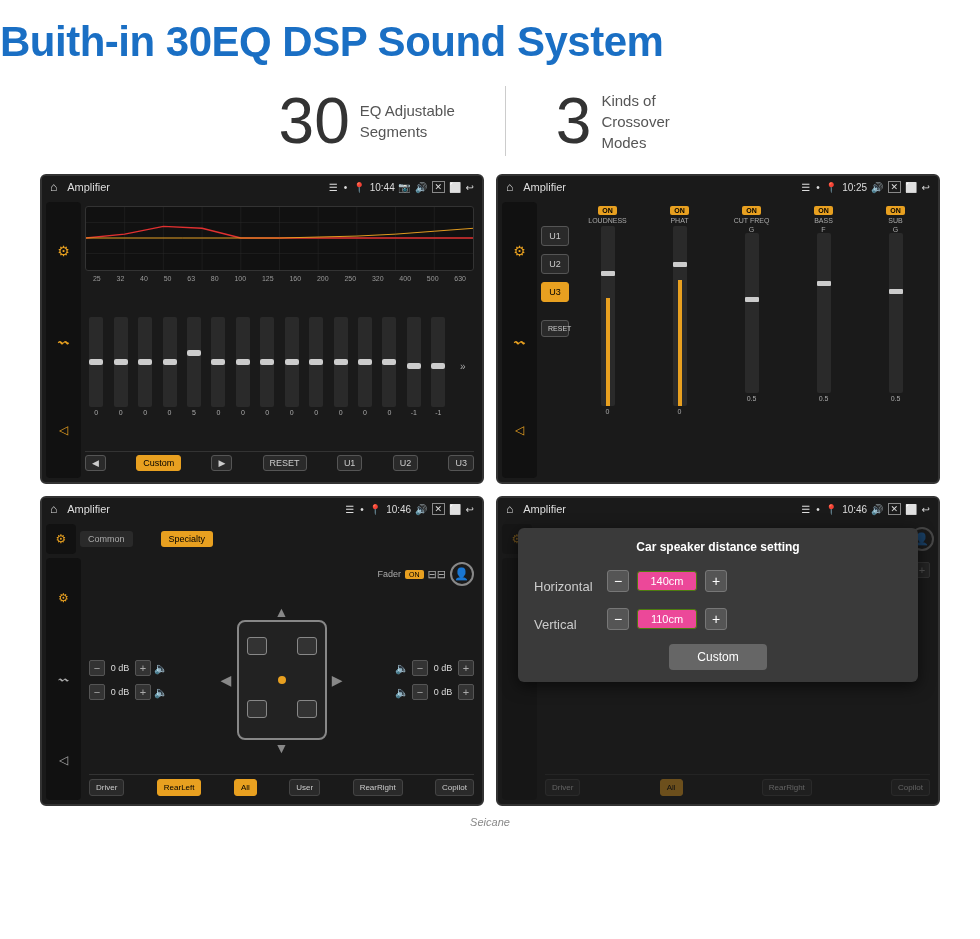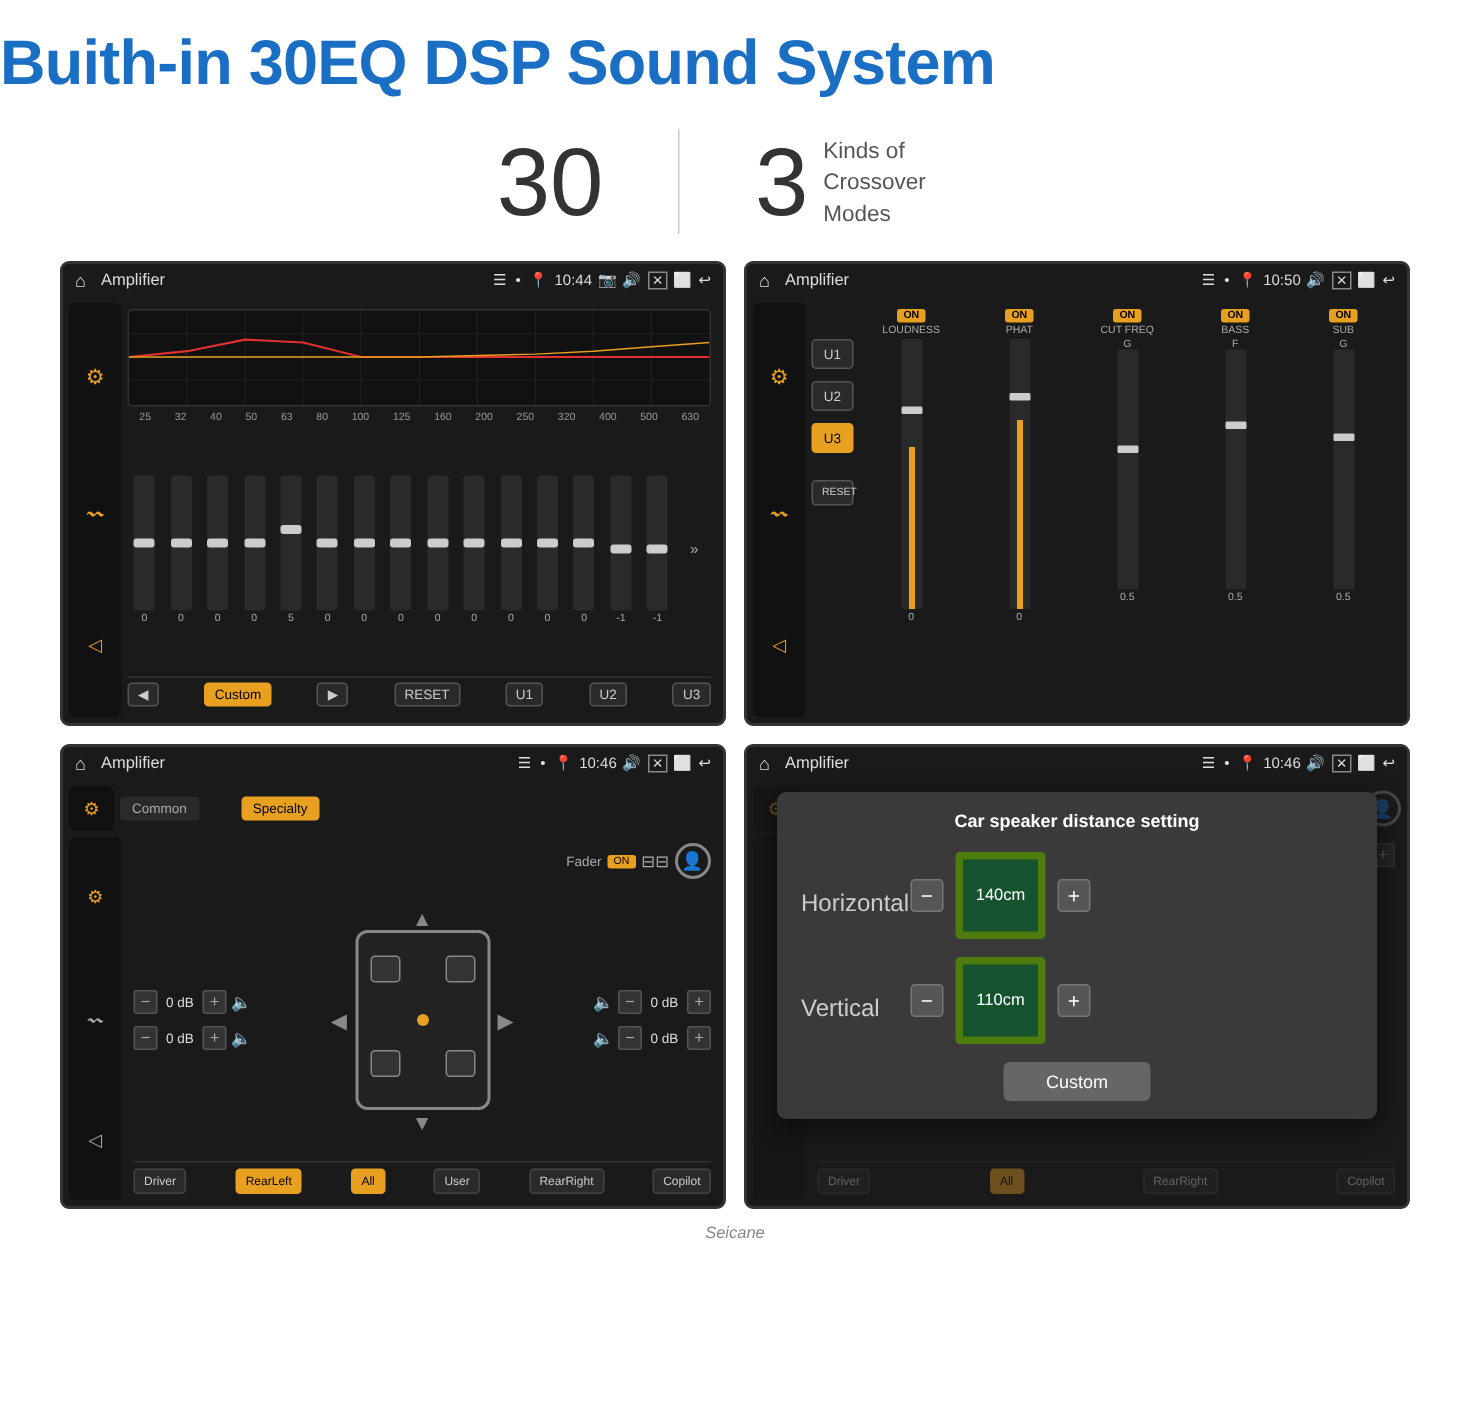--- a/index.html
+++ b/index.html
@@ -442,43 +442,43 @@
       font-weight: bold;
     }
     .dist-row {
       display: flex;
       align-items: center;
       gap: 8px;
       margin-bottom: 12px;
     }
     .dist-label {
       color: #ccc;
-      font-size: 16px;
+      font-size: 13px;
       width: 65px;
       margin-top: 11px;
     }
     .dist-minus-btn, .dist-plus-btn {
       width: 22px;
       height: 22px;
       background: #555;
       border: 1px solid #777;
       color: #fff;
       font-size: 14px;
       display: flex;
       align-items: center;
       justify-content: center;
       cursor: pointer;
       border-radius: 3px;
     }
     .dist-val-box {
-      background: #14532d;
-      border: 5px solid #4d7c0f;
+      background: #ec4899;
+      border: 1px solid #4d7c0f;
       color: #fff;
       font-size: 11px;
-      padding: 18px 8px;
+      padding: 3px 8px;
       border-radius: 3px;
       min-width: 60px;
       text-align: center;
     }
     .dist-confirm-btn {
       display: block;
       margin: 8px auto 0;
       background: #666;
       color: #fff;
       border: none;
@@ -505,20 +505,24 @@
 </head>
 <body>
 
 <div class="page-header">
   <h1 class="page-title">Buith-in 30EQ DSP Sound System</h1>
 </div>
 
 <div class="stats-row">
   <div class="stat-item">
     <span class="stat-number">30</span>
+    <span class="stat-desc">
+      <span>EQ Adjustable</span><br>
+      <span>Segments</span>
+    </span>
   </div>
   <div class="stat-divider"></div>
   <div class="stat-item">
     <span class="stat-number">3</span>
     <span class="stat-desc">
       <span>Kinds of</span><br>
       <span>Crossover Modes</span>
     </span>
   </div>
 </div>
@@ -700,21 +704,21 @@
   </div>
 
   <div class="screenshot">
     <div class="status-bar">
       <span class="home-icon">⌂</span>
       <span class="title">Amplifier</span>
       <span style="color:#ddd;font-size:10px;">☰</span>
       <span style="color:#ddd;font-size:10px;">•</span>
       <div class="icons">
         <span>📍</span>
-        <span style="color:#ddd;font-size:10px;">10:50</span>
+        <span style="color:#ddd;font-size:10px;">10:25</span>
         <span>🔊</span>
         <span style="border:1px solid #888;padding:0 2px;font-size:9px;">✕</span>
         <span>⬜</span>
         <span style="color:#ddd;">↩</span>
       </div>
     </div>
     <div class="cross-screen">
       <div class="cross-sidebar">
         <span class="eq-sidebar-icon">⚙</span>
         <span class="eq-sidebar-icon" style="font-size:11px;">〰</span>

